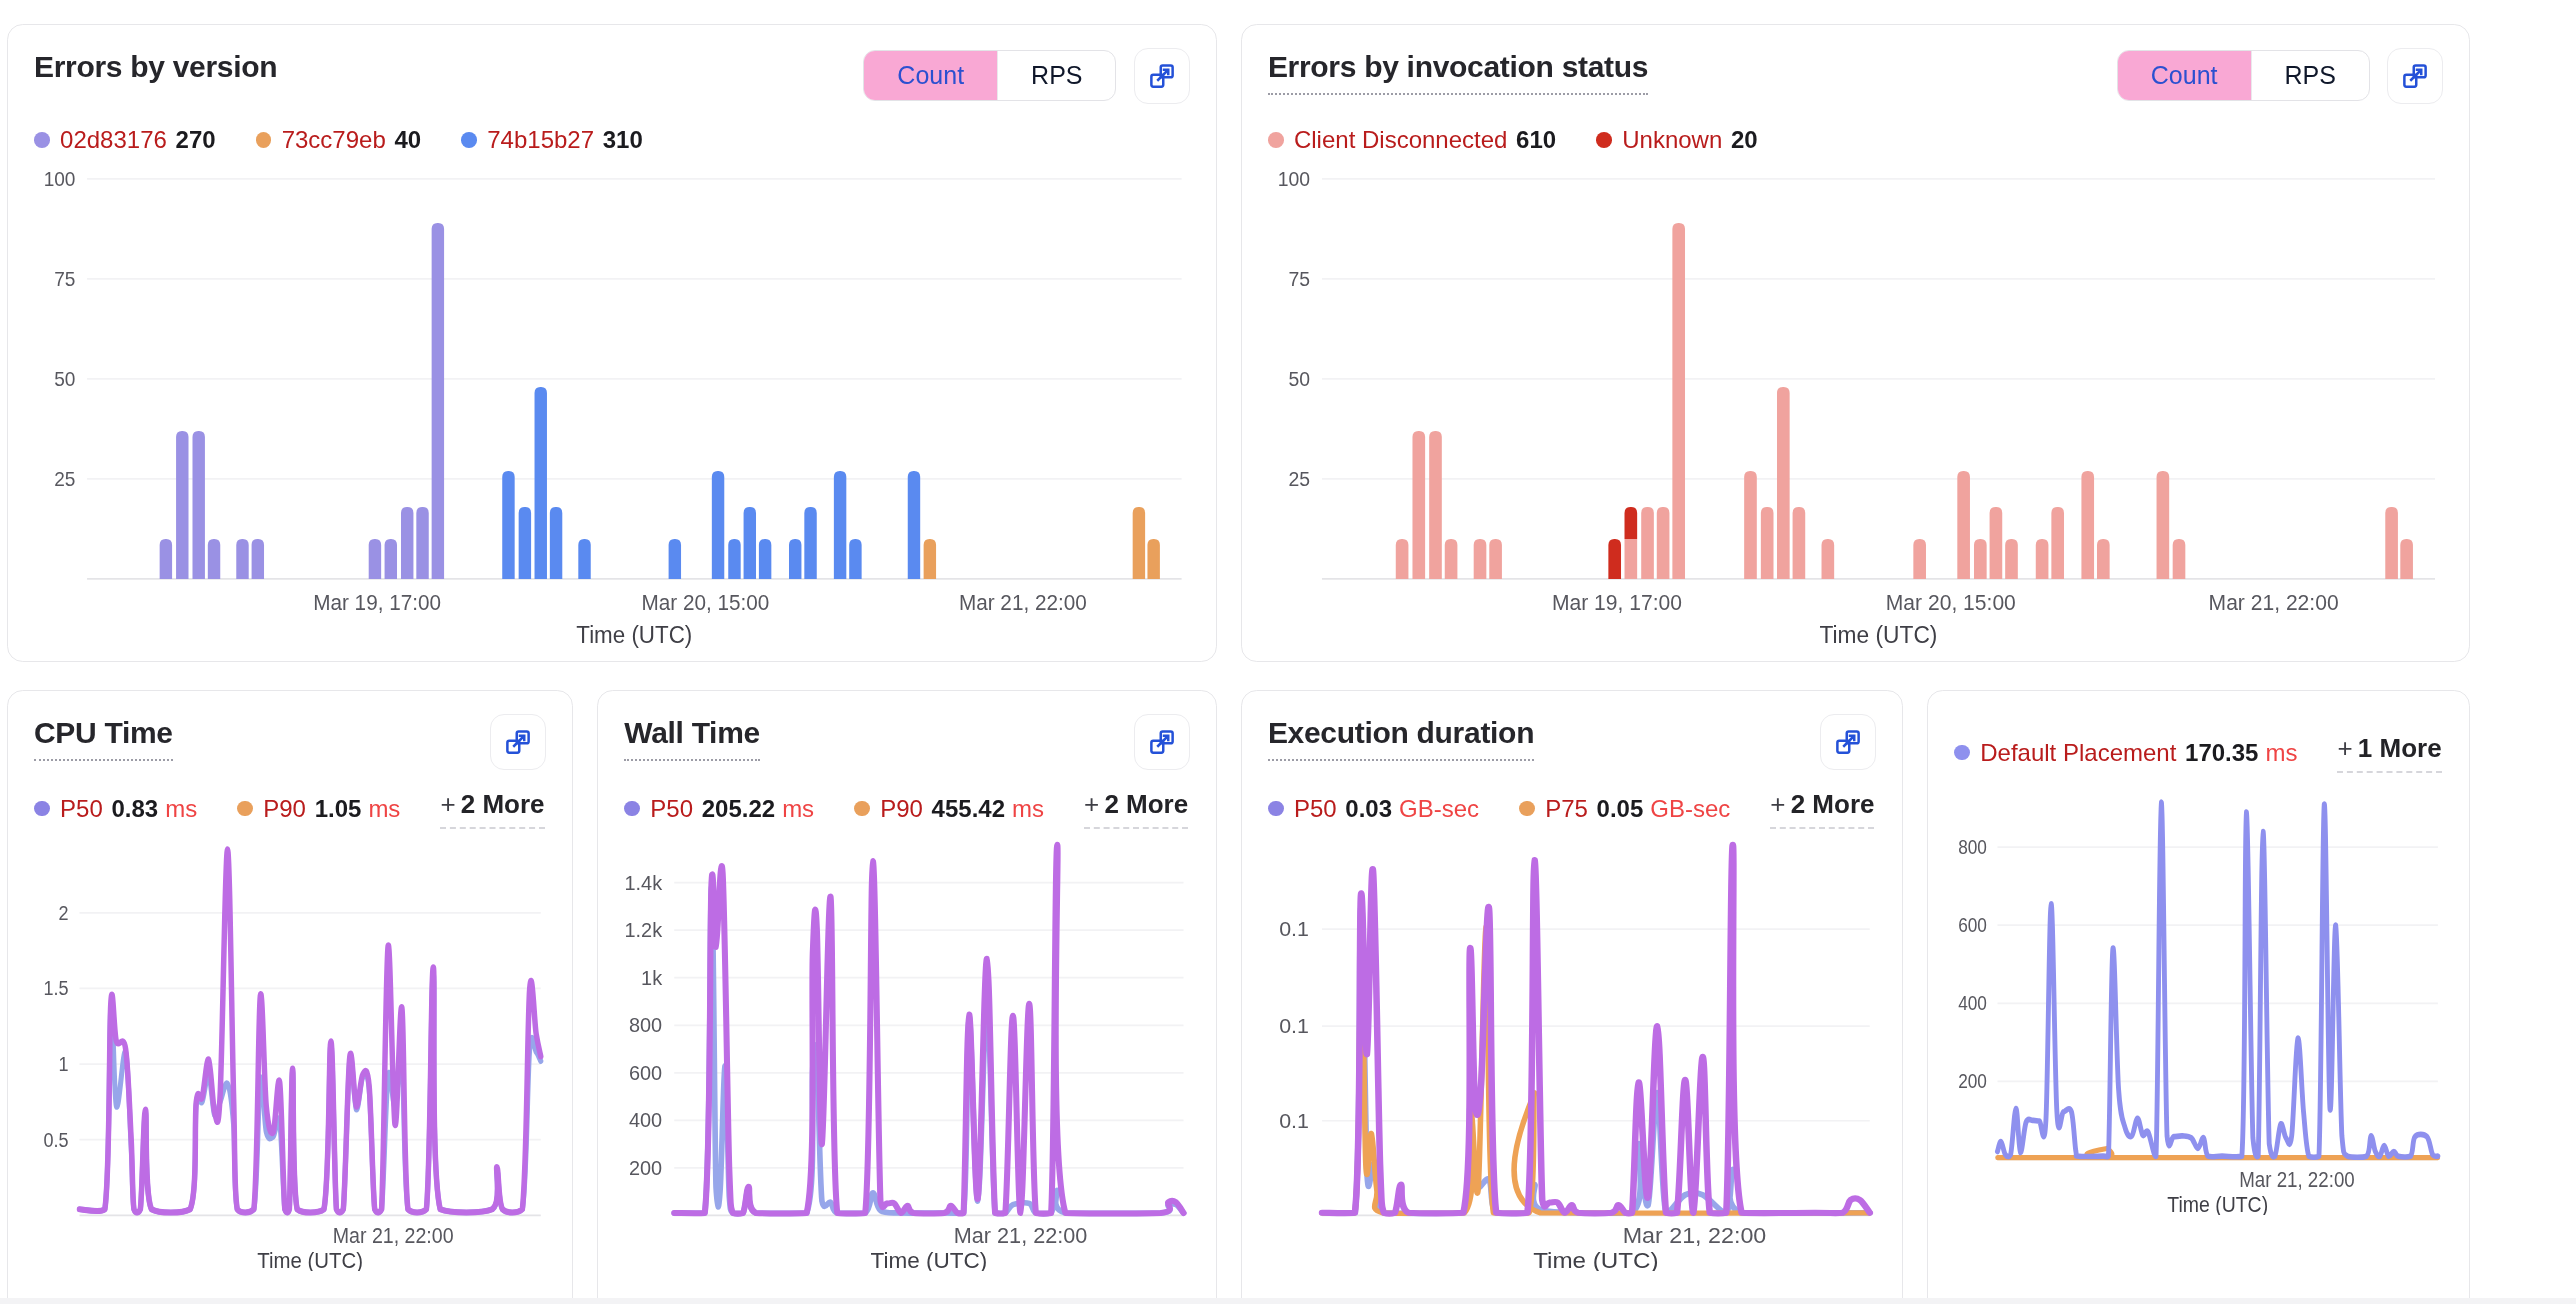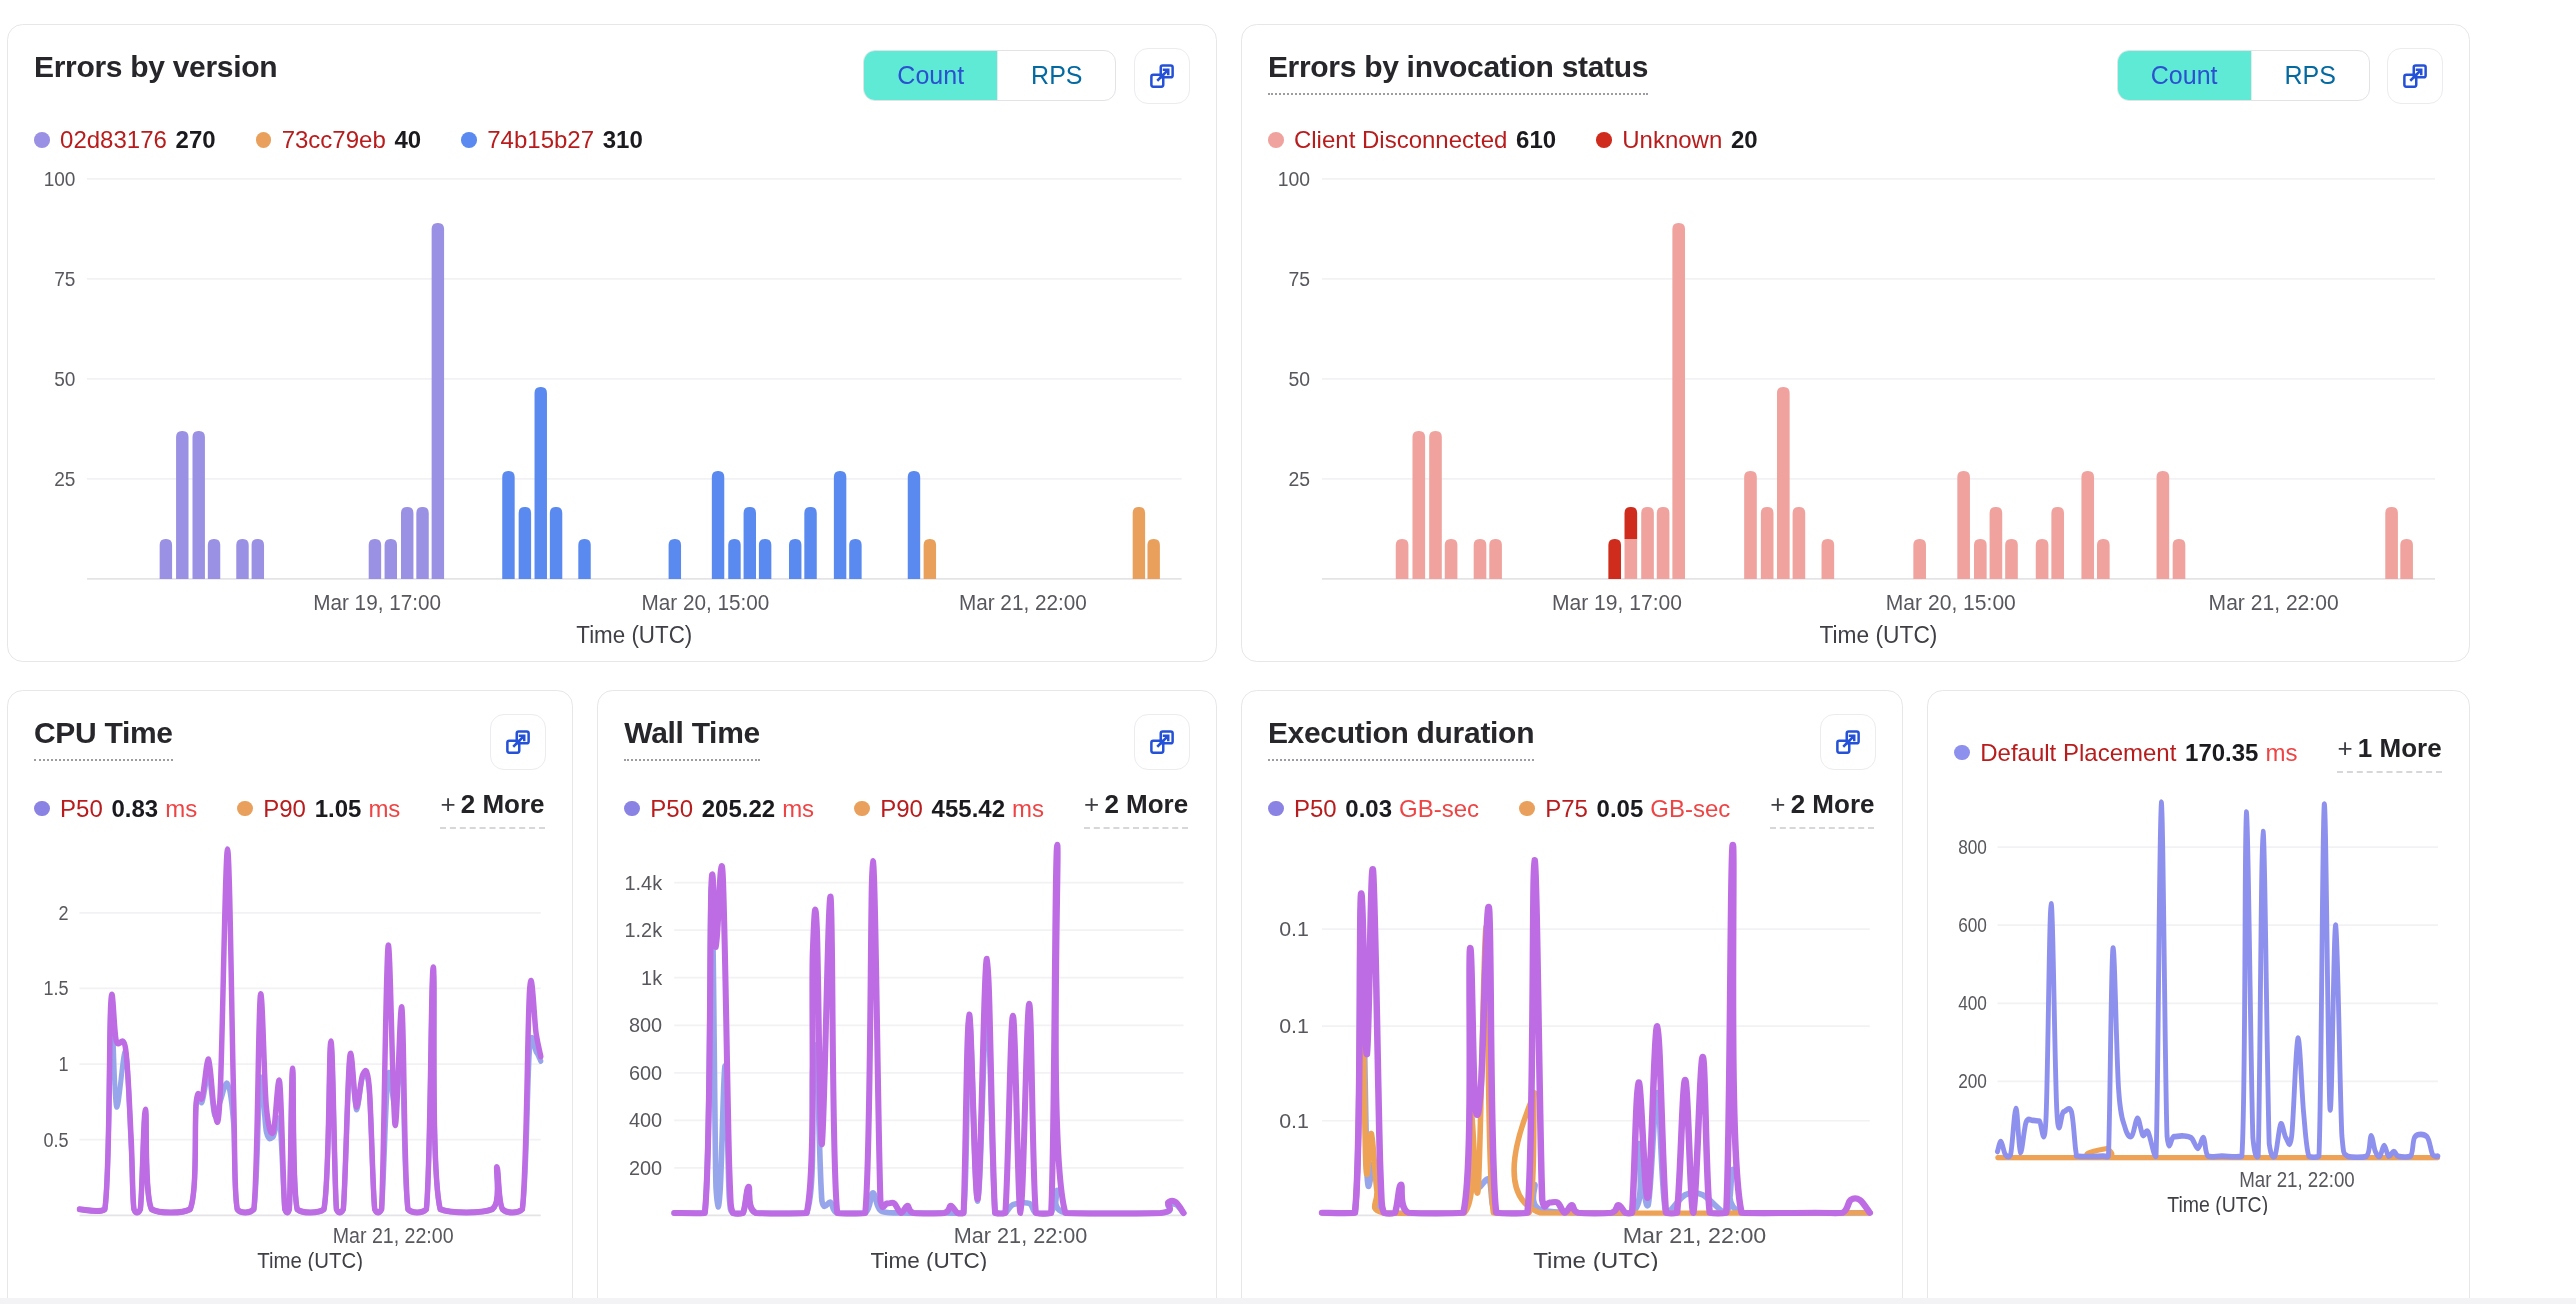--- a/index.html
+++ b/index.html
@@ -8,22 +8,22 @@
         grid-template-columns:repeat(4,1fr);column-gap:24px;row-gap:28px;}
   .card{background:#fff;border:1.7px solid #e7e7ea;border-radius:15.7px;
         padding:22.6px 26px;box-sizing:border-box;position:relative;}
   .card.half{grid-column:span 2;height:638px;}
   .card.quarter{height:624px;}
   .card-header{display:flex;align-items:flex-start;justify-content:space-between;}
   .card-title{font-size:30px;font-weight:700;color:#26262b;letter-spacing:-0.3px;line-height:1.25;}
   .card-title.dotted{border-bottom:2.6px dotted #9c9ca6;padding-bottom:7.8px;}
   .header-right{display:flex;align-items:center;}
   .toggle{display:flex;border:1.7px solid #e3e3e7;border-radius:12px;overflow:hidden;background:#fff;height:49px;}
-  .toggle-opt{font-size:25px;padding:0 33px;display:flex;align-items:center;color:#0369a1;cursor:pointer;}
-  .toggle-opt.selected{background:#5eead4;color:#2b50d0;font-weight:500;}
+  .toggle-opt{font-size:25px;padding:0 33px;display:flex;align-items:center;color:#0f172a;cursor:pointer;}
+  .toggle-opt.selected{background:#f9a8d4;color:#2b50d0;font-weight:500;}
   .toggle-opt + .toggle-opt{border-left:1.7px solid #e9e9ec;}
   .expand-btn{width:54px;height:54px;margin-left:17.4px;border:1.7px solid #ececef;border-radius:14px;
               background:#fff;display:flex;align-items:center;justify-content:center;cursor:pointer;}
   .expand-btn svg{width:30px;height:30px;}
   .legend-row{display:flex;align-items:center;margin-top:19px;font-size:24px;min-height:35px;}
   .legend-item{display:flex;align-items:center;margin-right:40px;white-space:nowrap;}
   .legend-dot{width:15.7px;height:15.7px;border-radius:50%;margin-right:10.4px;flex:0 0 auto;}
   .legend-label{color:#b91c1c;}
   .legend-value{color:#1b1b1f;font-weight:700;margin-left:8.7px;}
   .legend-unit{color:#ef4444;margin-left:7px;}

